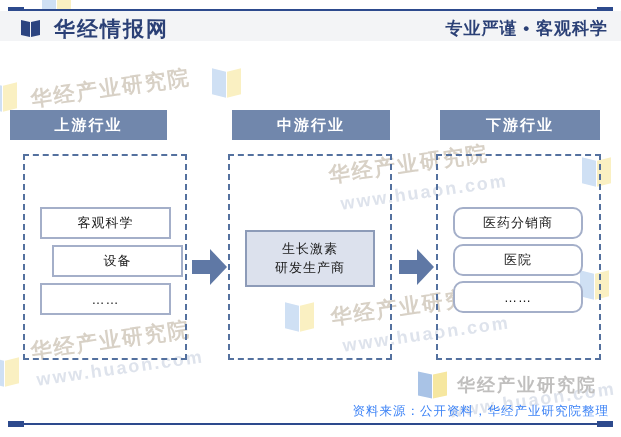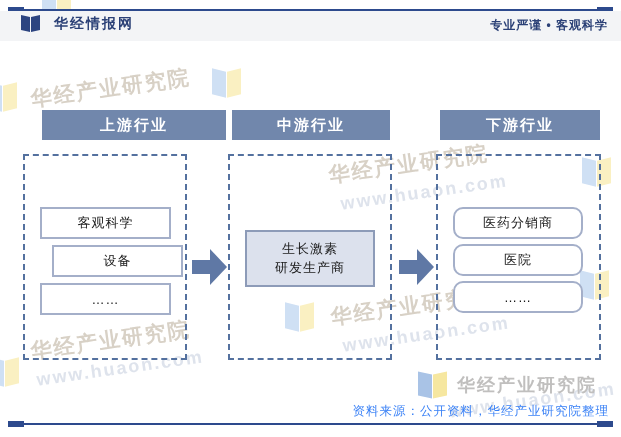--- a/index.html
+++ b/index.html
@@ -29,36 +29,36 @@
   .rule .cap { position:absolute; top:-2px; width:16px; height:6px; background:#2d4a8d; }
   .rule .cap.left { left:0; } .rule .cap.right { right:0; }
   .rule.top { top:9px; } .rule.bottom { top:423px; }
 
   .header-band { position:absolute; left:0; right:0; top:11px; height:30px; background:#f3f4f6; }
   .brand { position:absolute; left:18px; top:15px; display:flex; align-items:center; gap:8px; }
   .brand-icon { position:relative; width:28px; height:18px; }
   .brand-icon .bl, .brand-icon .br { position:absolute; top:1px; width:9px; height:15px; background:#2c4480; }
   .brand-icon .bl { left:3px;  transform:skewY(13deg); }
   .brand-icon .br { left:13px; transform:skewY(-13deg); }
-  .brand-text { font-size:14px; font-weight:bold; color:#2b4076; letter-spacing:2px; }
-  .slogan { position:absolute; right:13px; top:17px; font-size:12px; font-weight:bold; color:#2b4076; letter-spacing:1px; }
+  .brand-text { font-size:21px; font-weight:bold; color:#2b4076; letter-spacing:2px; }
+  .slogan { position:absolute; right:13px; top:17px; font-size:17px; font-weight:bold; color:#2b4076; letter-spacing:1px; }
 
   .title-bar {
     position:absolute; left:8px; right:8px; top:42px; height:27px; background:#48619c;
     display:flex; align-items:center; justify-content:center;
     color:#ffffff; font-size:17px; font-weight:bold; letter-spacing:3px;
   }
 
   
   .col-header {
     position:absolute; top:110px; height:30px; background:#7187ac;
     display:flex; align-items:center; justify-content:center;
     color:#ffffff; font-size:15px; font-weight:bold; letter-spacing:2px;
   }
-  .col-header.up   { left:42px;  width:184px;text-align:right; }
+  .col-header.up   { left:10px;  width:157px;text-align:right; }
   .col-header.mid  { left:232px; width:158px; }
   .col-header.down { left:440px; width:160px; }
 
   .dash-box { position:absolute; top:154px; height:202px; border:2px dashed #54719f; }
   .dash-box.up   { left:23px;  width:160px; }
   .dash-box.mid  { left:228px; width:160px; }
   .dash-box.down { left:436px; width:161px; }
 
   .item-box {
     position:absolute; height:28px; background:#ffffff; border:2px solid #a4afc9;

